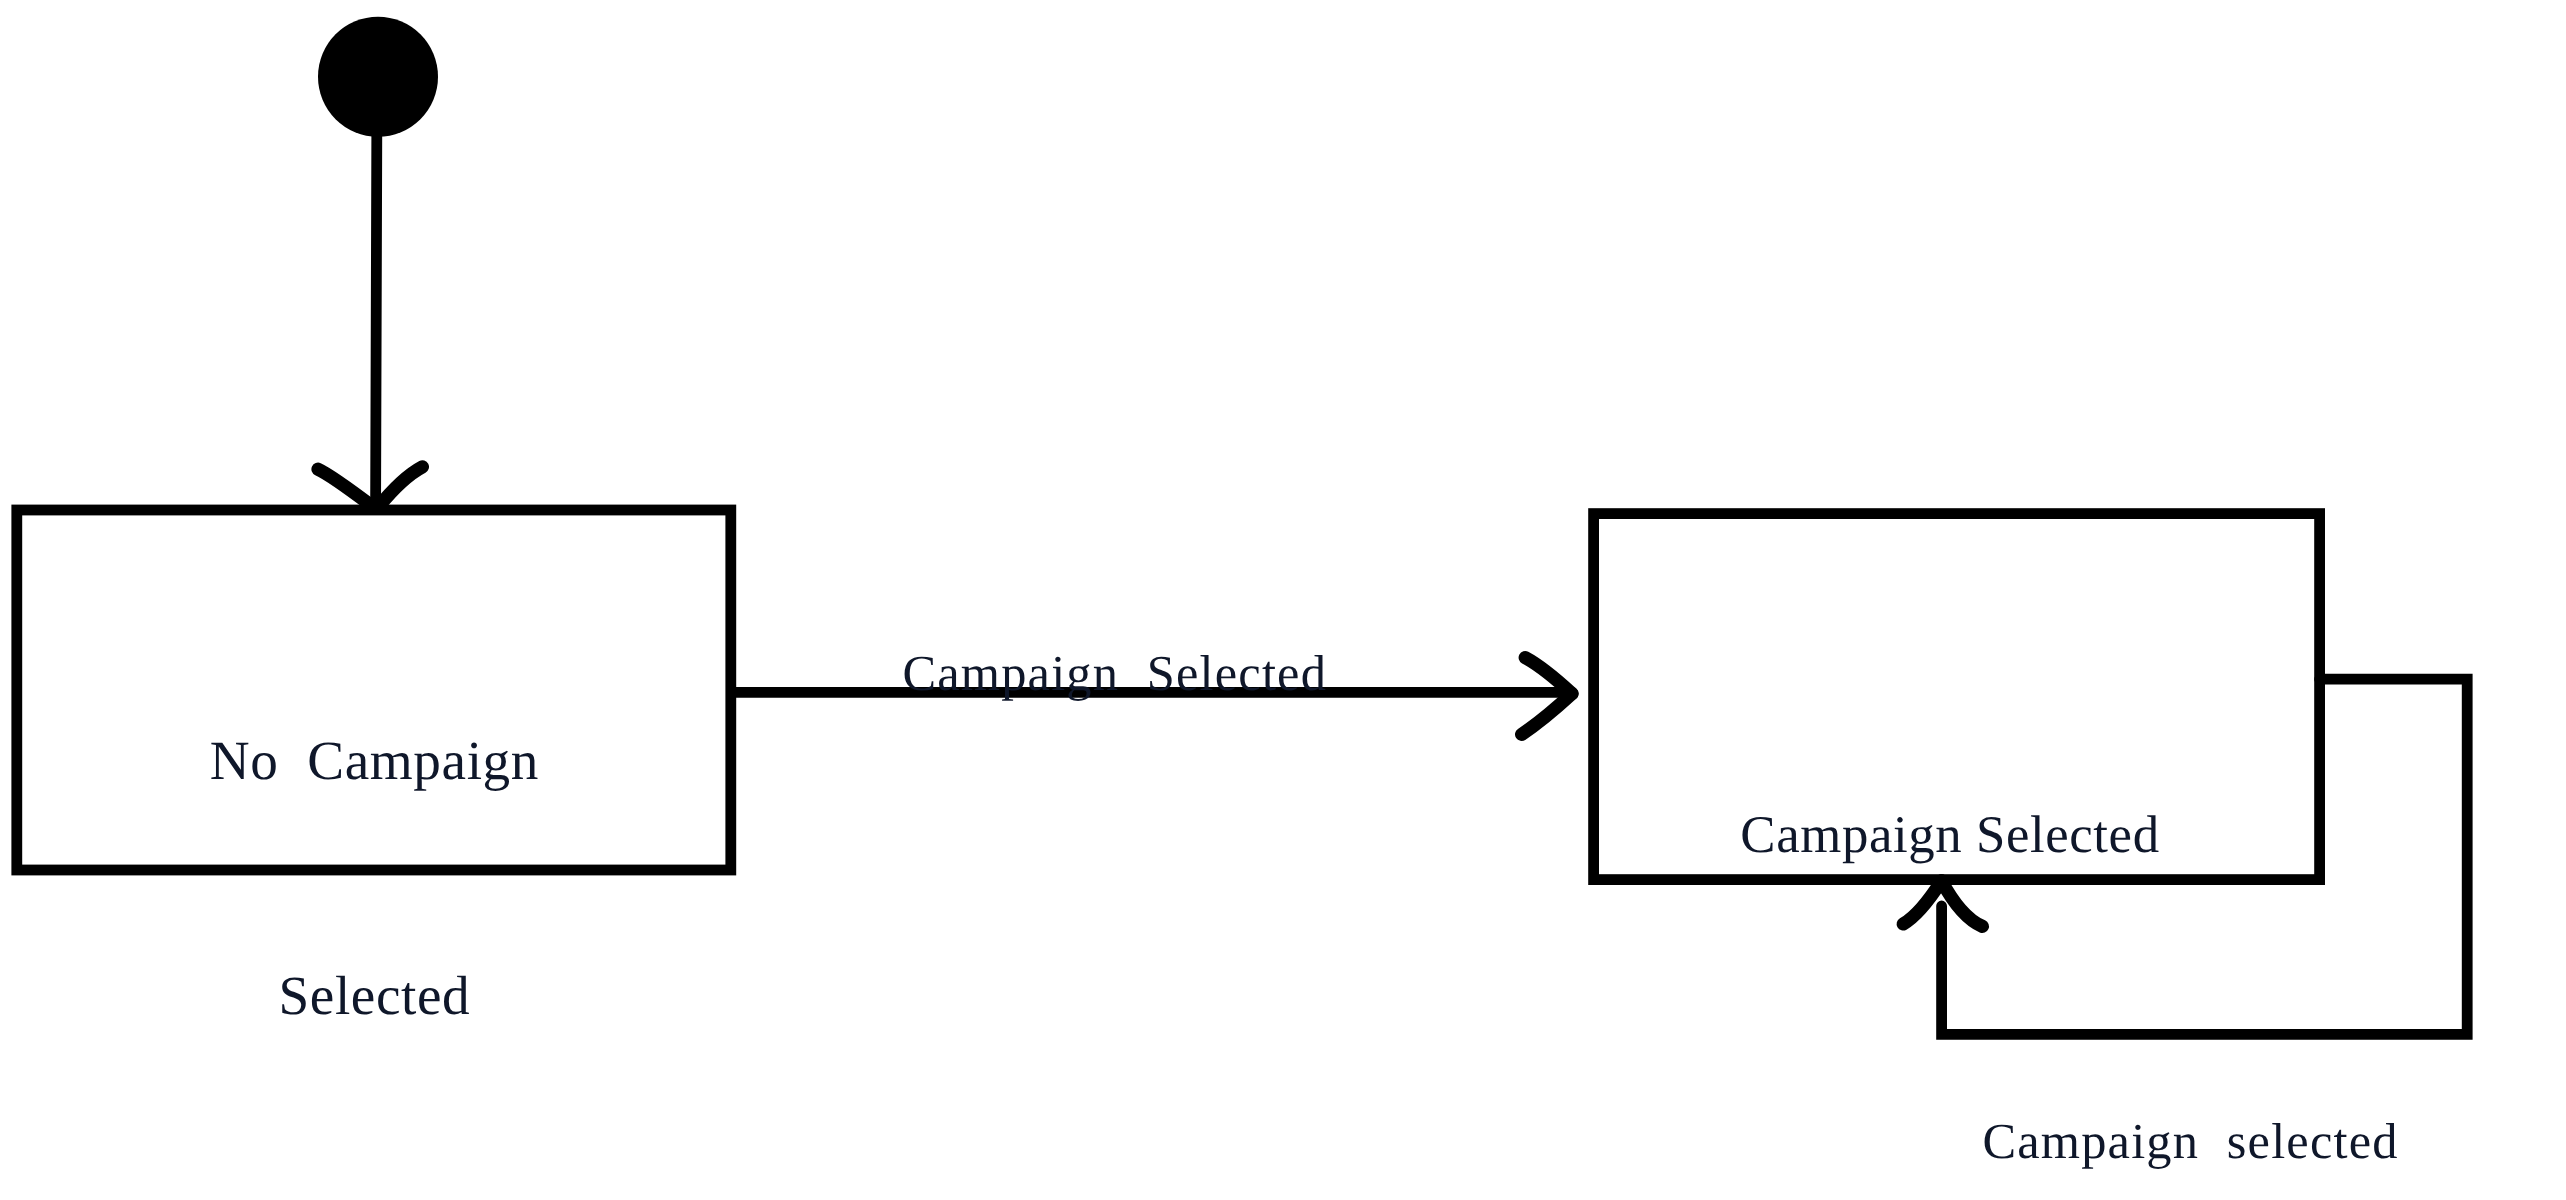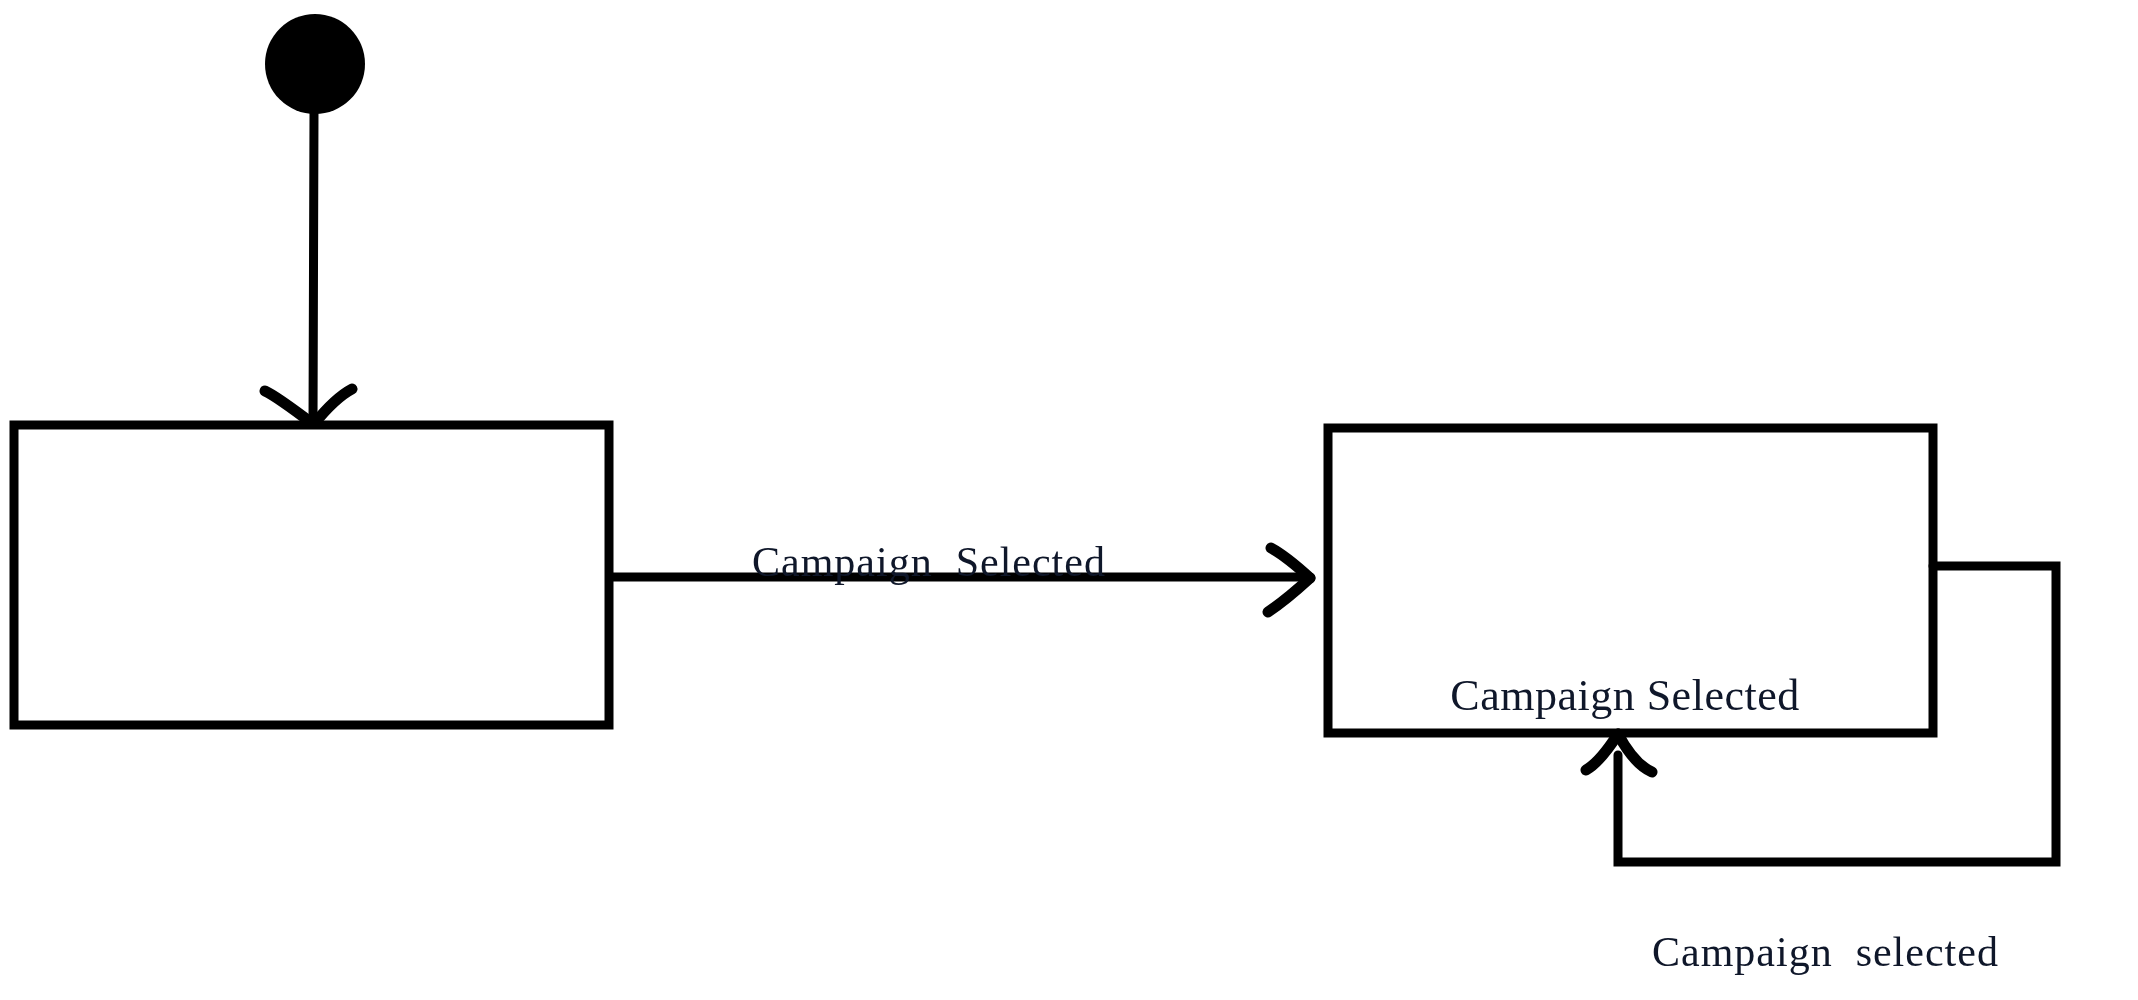--- a/index.html
+++ b/index.html
@@ -109,20 +109,24 @@
     <rect x="1328" y="428" width="605" height="305" fill="#ffffff" stroke="#000000" stroke-width="9" stroke-linejoin="miter"></rect>
 
     <g>
       <path d="M 1933,566 L 2056,566 L 2056,862 L 1618,862 L 1618,755" stroke="#000000" stroke-width="9" fill="none" stroke-linejoin="miter" stroke-linecap="round"></path>
       <path d="M 1586,770 Q 1600,762 1618,734" stroke="#000000" stroke-width="11" fill="none" stroke-linecap="round"></path>
       <path d="M 1652,772 Q 1634,764 1618,734" stroke="#000000" stroke-width="11" fill="none" stroke-linecap="round"></path>
     </g>
 
   </svg>
 
+  <div class="state-label" id="state-1-label">
+    <div>No  Campaign</div>
+    <div>Selected</div>
+  </div>
 
   <div class="state-label" id="state-2-label">
     <div>Campaign Selected</div>
   </div>
 
   <div class="edge-label" id="edge-label-1">
     <span class="hl" style="--hl-color: #7FF7F2;">Campaign  Selected</span>
   </div>
 
   <div class="edge-label" id="edge-label-2">

